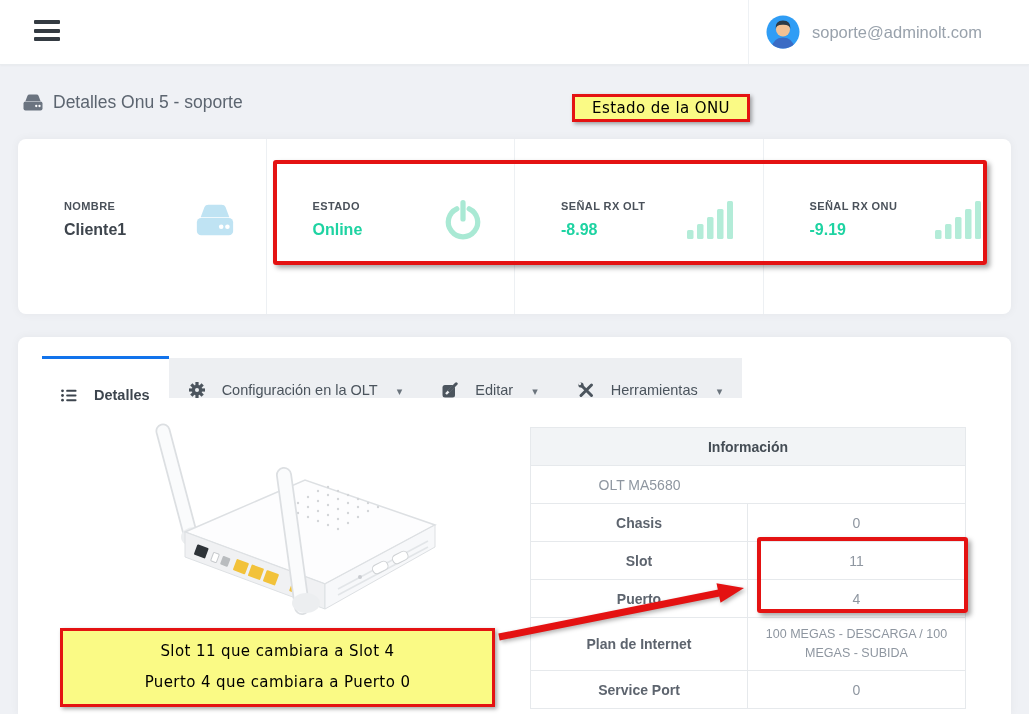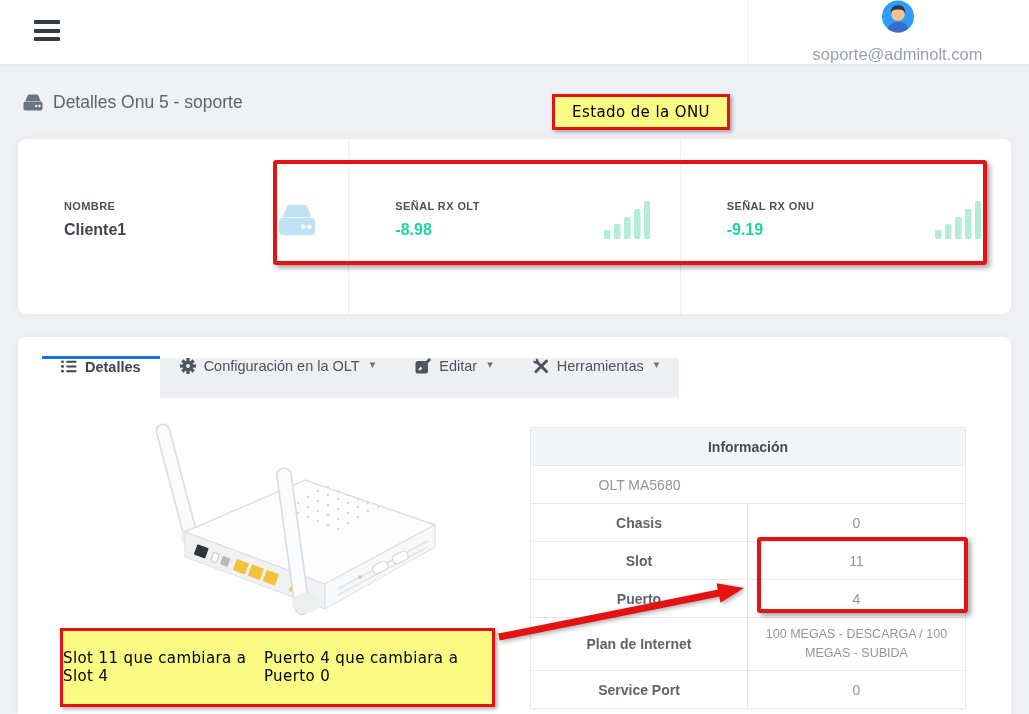--- a/index.html
+++ b/index.html
@@ -13,62 +13,62 @@
   
   .navbar {
     position:absolute; left:0; top:0; width:1029px; height:65px;
     background:#ffffff; border-bottom:1px solid #e9ecef;
     box-shadow:0 1px 2px rgba(0,0,0,.03);
   }
   .hamburger { position:absolute; left:34px; top:20px; width:26px; height:24px; cursor:pointer; }
   .hamburger span { display:block; height:4px; background:#343b42; border-radius:1px; margin-bottom:4.5px; }
   .user-block {
     position:absolute; right:0; top:0; height:64px; width:281px;
-    border-left:1px solid #eef1f4; display:flex; align-items:center; gap:12px; padding-left:17px;flex-direction:column;
+    border-left:1px solid #eef1f4; display:flex; align-items:center; gap:12px; padding-left:17px;
   }
   .user-email { color:#99a2ac; font-size:16.5px; }
   
   .page-title-row { position:absolute; left:22px; top:92px; display:flex; align-items:center; gap:9px; }
   .page-title { color:#5c6570; font-size:17.5px; font-weight:normal; }
   
   .card { background:#fff; border-radius:8px; box-shadow:0 0 10px rgba(24,28,33,.05); position:absolute; }
   .status-card { left:18px; top:139px; width:993px; height:175px; display:flex; }
   .status-item { flex:1; display:flex; align-items:center; justify-content:space-between;
                  padding:0 30px 14px 46px; border-right:1px solid #edf0f3; }
   .status-item:last-child { border-right:none; }
   .si-label { font-size:11px; font-weight:bold; color:#4a515a; letter-spacing:.4px; margin-bottom:9px; }
   .si-value { font-size:16px; font-weight:bold; color:#3e454d; }
   .si-value.green { color:#1ed3a2; }
   
   .tab-card { left:18px; top:337px; width:993px; height:377px; border-radius:8px 8px 0 0; }
   .tabs { position:absolute; left:24px; top:19px; display:flex; align-items:flex-start; }
-  .tab { display:flex; align-items:flex-start; gap:8px; font-size:14.5px; color:#4b545d;
+  .tab { display:flex; align-items:flex-end; gap:17px; font-size:14.5px; color:#4b545d;
          background:#edeff2; height:40px; margin-top:2px; padding:0 20px; cursor:pointer; white-space:nowrap; }
   .tab.active { background:#ffffff; border-top:3px solid #1273eb; height:47px; margin-top:0;
                 color:#3d454e; font-weight:bold; padding:0 19px; }
   .tab .caret { font-size:11px; color:#6b747d; margin-left:2px; }
   
   .info-table { position:absolute; left:512px; top:90px; width:436px;
                 border:1px solid #e6e9ec; font-size:14px; background:#fff; }
   .it-header { height:37px; background:#f2f4f6; display:flex; align-items:center; justify-content:center;
                color:#454d55; font-weight:bold; }
   .it-row { display:flex; min-height:38px; border-top:1px solid #e6e9ec; }
   .it-row.tall { min-height:53px; }
   .it-label { width:50%; display:flex; align-items:center; justify-content:center;
               color:#5d646e; font-weight:bold; border-right:1px solid #e6e9ec; text-align:center; }
   .it-value { width:50%; display:flex; align-items:center; justify-content:center;
               color:#8e96a0; text-align:center; padding:4px 8px; }
   .it-row.tall .it-value { font-size:12.5px; line-height:1.5; }
   
   .ann { font-family:"DejaVu Sans", sans-serif; color:#000; letter-spacing:.4px; z-index:50; }
   .ann-box-yellow { position:absolute; background:#fafa85; border:3px solid #e41212;
                     box-shadow:2px 2px 4px rgba(0,0,0,.35); }
-  .estado-box { left:552px; top:94px; width:178px; height:36px; display:flex;
+  .estado-box { left:572px; top:94px; width:178px; height:28px; display:flex;
                 align-items:center; justify-content:center; font-size:15px; }
-  .note-box { left:60px; top:628px; width:435px; height:79px; display:flex; flex-direction:row;
+  .note-box { left:60px; top:628px; width:435px; height:79px; display:flex; flex-direction:column;
               align-items:center; justify-content:space-between; padding:11px 0 13px; font-size:15px; }
   .ann-rect { position:absolute; border:4px solid #e41212; border-radius:3px;
               box-shadow:3px 3px 5px rgba(0,0,0,.35); z-index:40; }
   .rect-status { left:273px; top:160px; width:714px; height:105px; }
   .rect-table  { left:757px; top:537px; width:211px; height:76px; }
   .arrow-svg { position:absolute; left:0; top:0; width:1029px; height:714px; z-index:45; pointer-events:none;
                filter:drop-shadow(2px 2px 2px rgba(0,0,0,.3)); }
   .router-svg { position:absolute; left:120px; top:80px; }
 </style>
 </head>
@@ -112,20 +112,30 @@
   <div class="status-item">
     <div>
       <div class="si-label">NOMBRE</div>
       <div class="si-value">Cliente1</div>
     </div>
     <svg width="42" height="36" viewBox="0 0 44 36">
       <path d="M7,15 L11,4.5 Q12,2 15,2 H29 Q32,2 33,4.5 L37,15 Z" fill="#bfe3f3"></path>
       <rect x="3" y="16" width="38" height="18" rx="4.5" fill="#bfe3f3"></rect>
       <circle cx="28.5" cy="25" r="2.4" fill="#ffffff"></circle>
       <circle cx="35" cy="25" r="2.4" fill="#ffffff"></circle>
+    </svg>
+  </div>
+  <div class="status-item">
+    <div>
+      <div class="si-label">ESTADO</div>
+      <div class="si-value green">Online</div>
+    </div>
+    <svg width="42" height="42" viewBox="0 0 40 40">
+      <path d="M14.1,9.3 A14,14 0 1 0 25.9,9.3" fill="none" stroke="#a9e9d4" stroke-width="5" stroke-linecap="round"></path>
+      <line x1="20" y1="3.5" x2="20" y2="19" stroke="#a9e9d4" stroke-width="5" stroke-linecap="round"></line>
     </svg>
   </div>
   <div class="status-item">
     <div>
       <div class="si-label">SEÑAL RX OLT</div>
       <div class="si-value green">-8.98</div>
     </div>
     <svg width="46" height="40" viewBox="0 0 46 40">
       <rect x="0" y="30" width="6.5" height="9" rx="1.5" fill="#b3ecd8"></rect>
       <rect x="10" y="24" width="6.5" height="15" rx="1.5" fill="#b3ecd8"></rect>

